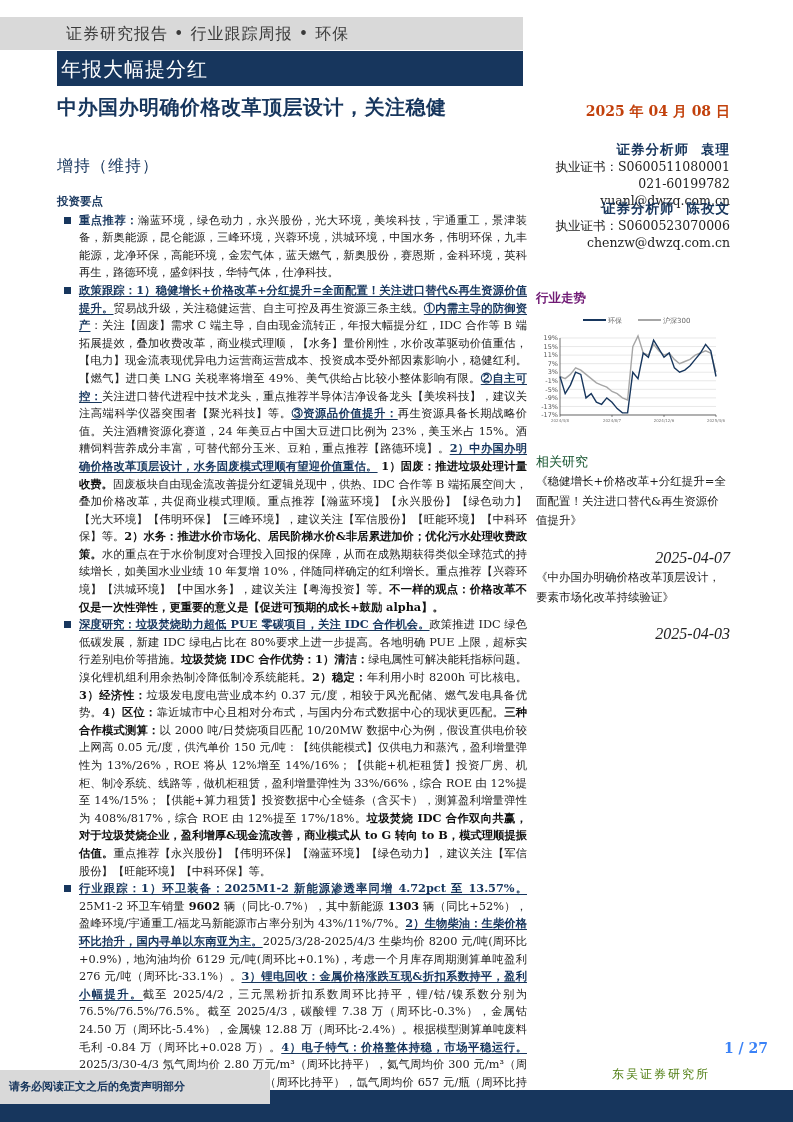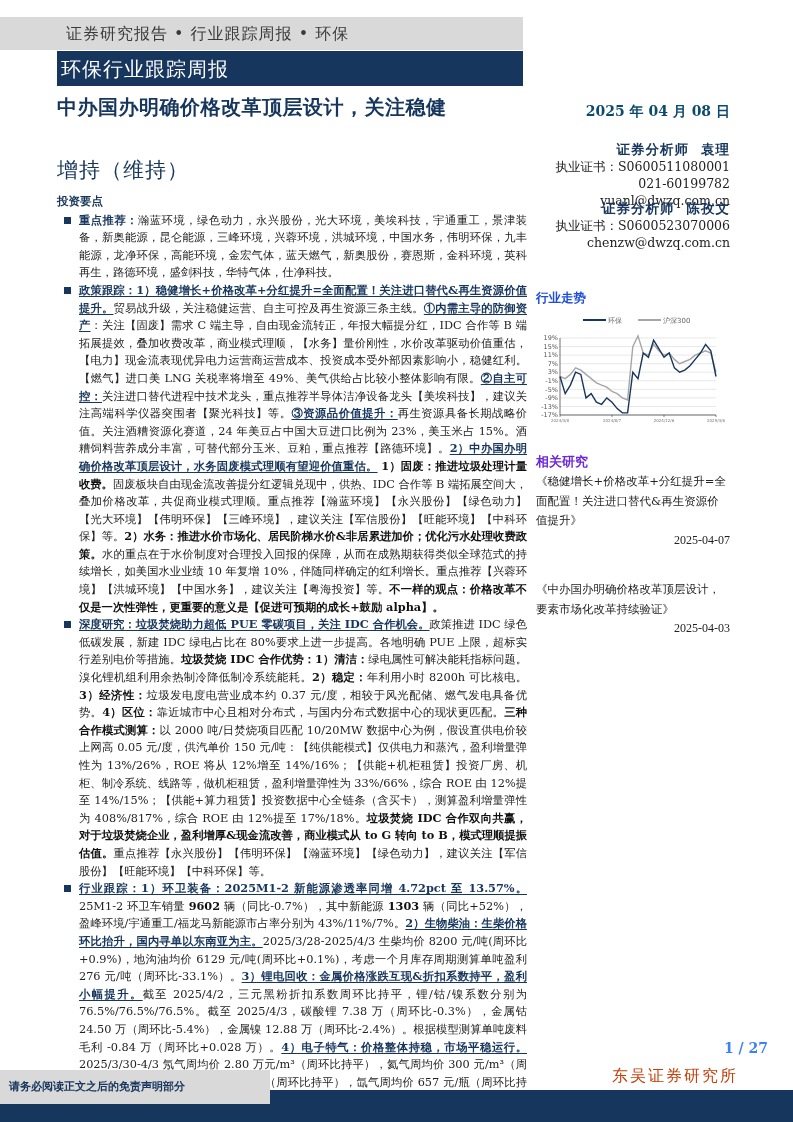--- a/index.html
+++ b/index.html
@@ -5,64 +5,64 @@
   * { box-sizing: border-box; margin: 0; padding: 0; }
   html, body { width: 793px; height: 1122px; background: #ffffff; overflow: hidden; }
   body { position: relative; font-family: "DejaVu Serif", "Liberation Serif", serif; color: #1a1a1a; }
 
   .top-band { position: absolute; left: 0; top: 17px; width: 523px; height: 33px; background: #d9d9d9; }
   .top-band span { position: absolute; left: 66px; top: 7px; font-size: 16px; color: #3a3a3a; letter-spacing: 1px; text-align: right; }
   .title-band { position: absolute; left: 57px; top: 51px; width: 466px; height: 35px; background: #17365d; }
   .title-band span { position: absolute; left: 4px; top: 5px; font-size: 20px; color: #ffffff; letter-spacing: 1px; }
 
   .headline { position: absolute; left: 57px; top: 91px; width: 470px; font-size: 20px; font-weight: bold; color: #17365d; line-height: 33px; letter-spacing: 0.5px; }
-  .rating { position: absolute; left: 57px; top: 156px; font-size: 21px; color: #17365d; letter-spacing: 1px; }
+  .rating { position: absolute; left: 57px; top: 156px; font-size: 16px; color: #17365d; letter-spacing: 1px; }
 
   .side { position: absolute; left: 535px; width: 195px; text-align: right; }
-  .date { top: 103px; font-size: 14px; font-weight: bold; color: #0c4a6e; }
+  .date { top: 103px; font-size: 14px; font-weight: bold; color: #c2410c; }
   .analyst { font-size: 12.5px; color: #222; line-height: 17px; }
   .analyst .role { color: #17365d; font-weight: bold; font-size: 13.5px; letter-spacing: 1px; }
   .analyst1 { top: 141px; }
   .analyst2 { top: 200px; }
 
-  .trend-title { position: absolute; left: 536px; top: 290px; font-size: 12.5px; font-weight: bold; color: #1d4ed8; }
+  .trend-title { position: absolute; left: 536px; top: 290px; font-size: 12.5px; font-weight: bold; color: #701a75; }
   .chart { position: absolute; left: 538px; top: 312px; width: 190px; height: 112px; }
 
-  .related-title { position: absolute; left: 536px; top: 453px; font-size: 13px; font-weight: bold; color: #6d28d9; }
+  .related-title { position: absolute; left: 536px; top: 453px; font-size: 13px; font-weight: normal; color: #14532d; }
   .related { position: absolute; left: 536px; width: 194px; font-size: 11.5px; line-height: 19.5px; color: #222; }
-  .related .rdate { text-align: right; font-family: "Liberation Serif", serif; font-size: 12px; margin-top: 0; }
+  .related .rdate { text-align: right; font-family: "Liberation Serif", serif; font-size: 16px; margin-top: 17px; font-style: italic; }
   .rel1 { top: 472px; }
-  .rel2 { top: 580px; }
+  .rel2 { top: 568px; }
 
   .main { position: absolute; left: 57px; top: 193px; width: 470px; font-size: 11.3px; line-height: 17.6px; color: #222; }
   .main .sec-title { font-size: 11.5px; font-weight: bold; color: #17365d; margin-bottom: 1px; }
   .bullet { position: relative; padding-left: 22px; text-align: justify; }
   .bullet .sq { position: absolute; left: 7px; top: 5px; width: 7px; height: 7px; background: #17365d; }
   .kw { color: #17365d; font-weight: bold; }
   .ul { color: #17365d; font-weight: bold; text-decoration: underline; text-underline-offset: 2px; }
   .b { font-weight: bold; color: #111; }
 
   .page-no { position: absolute; left: 724px; top: 1040px; font-size: 14px; font-weight: bold; color: #3b82f6; }
-  .firm { position: absolute; left: 612px; top: 1066px; font-size: 16px; color: #c2410c; letter-spacing: 2px; }
+  .firm { position: absolute; left: 612px; top: 1066px; font-size: 12px; color: #4d7c0f; letter-spacing: 2px; }
   .footer-band { position: absolute; left: 0; top: 1090px; width: 793px; height: 32px; background: #17365d; }
   .footer-note { position: absolute; left: 0; top: 1070px; width: 270px; height: 34px; background: #d9d9d9; }
   .footer-note span { position: absolute; left: 9px; top: 9px; font-size: 11px; font-weight: bold; color: #17365d; }
 
   .legend { font-family: "DejaVu Sans", sans-serif; font-size: 7px; fill: #666; }
   .axis { font-family: "DejaVu Sans", sans-serif; font-size: 6.5px; fill: #555; }
   .xaxis { font-family: "DejaVu Sans", sans-serif; font-size: 4px; fill: #777; }
 </style>
 </head>
 <body>
 
 <div class="top-band">
   <span>证券研究报告 • 行业跟踪周报 • 环保</span>
 </div>
 <div class="title-band">
-  <span>环保行业跟踪周报</span>
+  <span>年报大幅提分红</span>
 </div>
 
 <div class="headline">
   <div>中办国办明确价格改革顶层设计，关注稳健</div>
 </div>
 <div class="rating">增持（维持）</div>
 
 <div class="side date">2025 年 04 月 08 日</div>
 
 <div class="side analyst analyst1">

